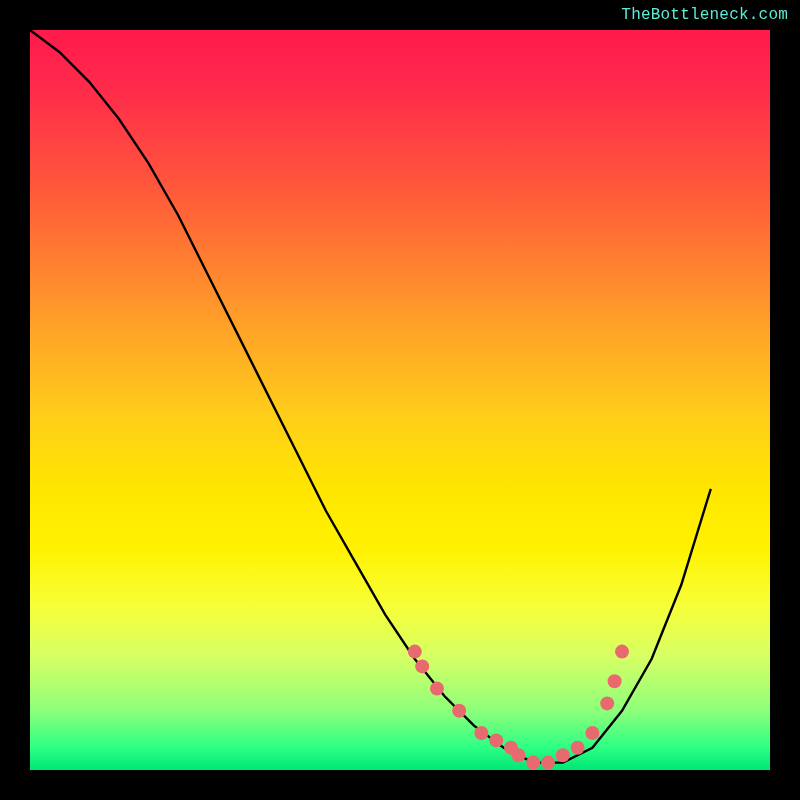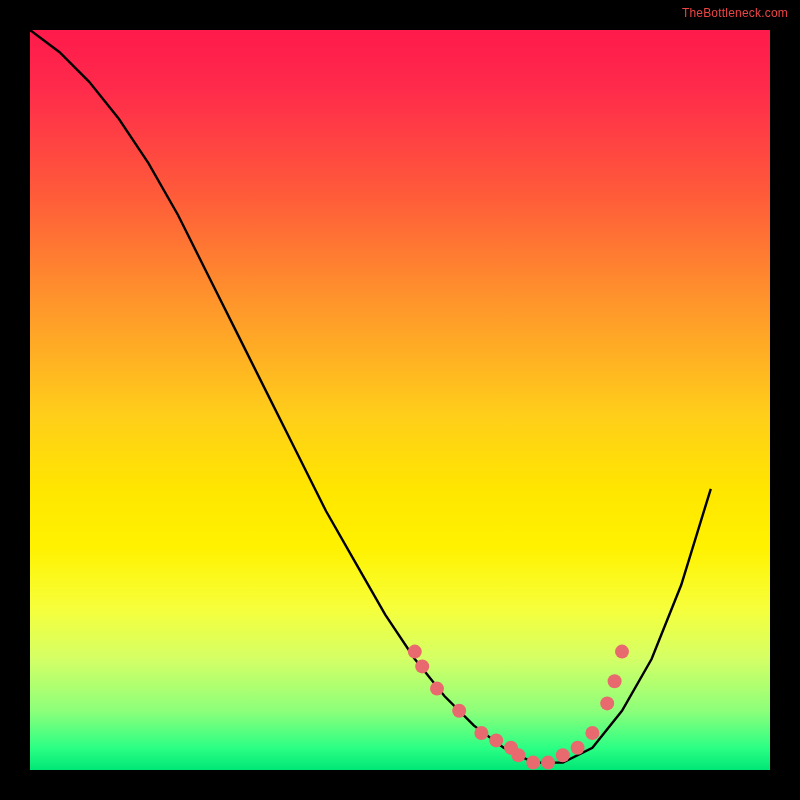--- a/index.html
+++ b/index.html
@@ -35,25 +35,26 @@
       #d4ff66 85%,
       #8dff7a 92%,
       #2cff84 97%,
       #00e676 100%
     );
   }
   .watermark {
     position: absolute;
     top: 6px;
     right: 12px;
-    color: #ef4444;
-    font-size: 12px;
+    color: #5eead4;
+    font-size: 16px;
     font-weight: 500;
     letter-spacing: 0.2px;
     user-select: none;
+    font-family: Liberation Mono, monospace;
   }
   svg.curve {
     position: absolute;
     left: 0; top: 0;
     width: 740px; height: 740px;
   }
 </style>
 </head>
 <body>
 

